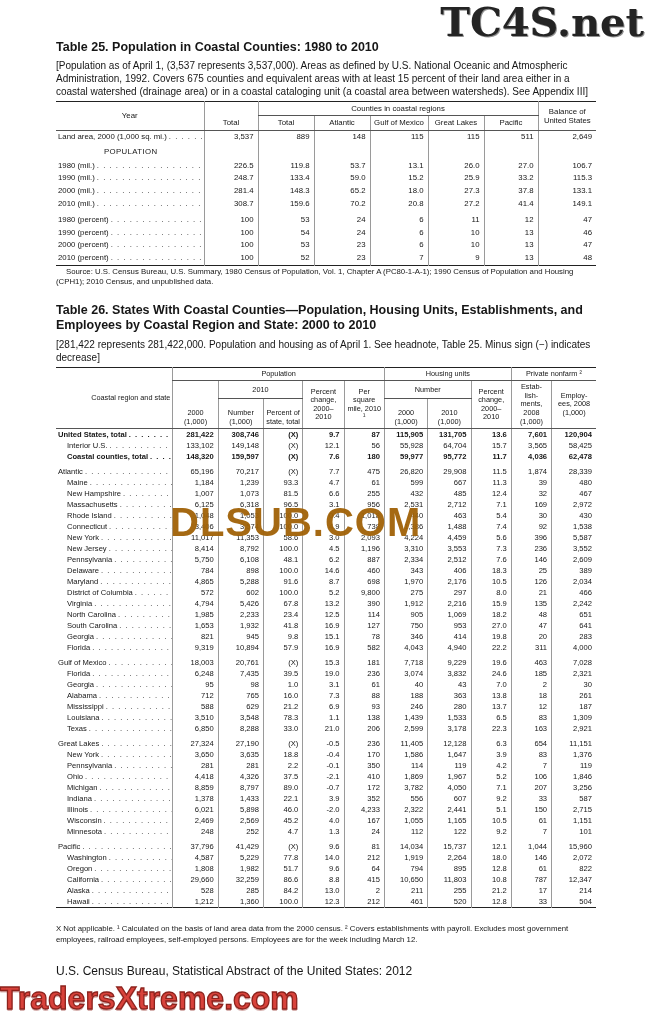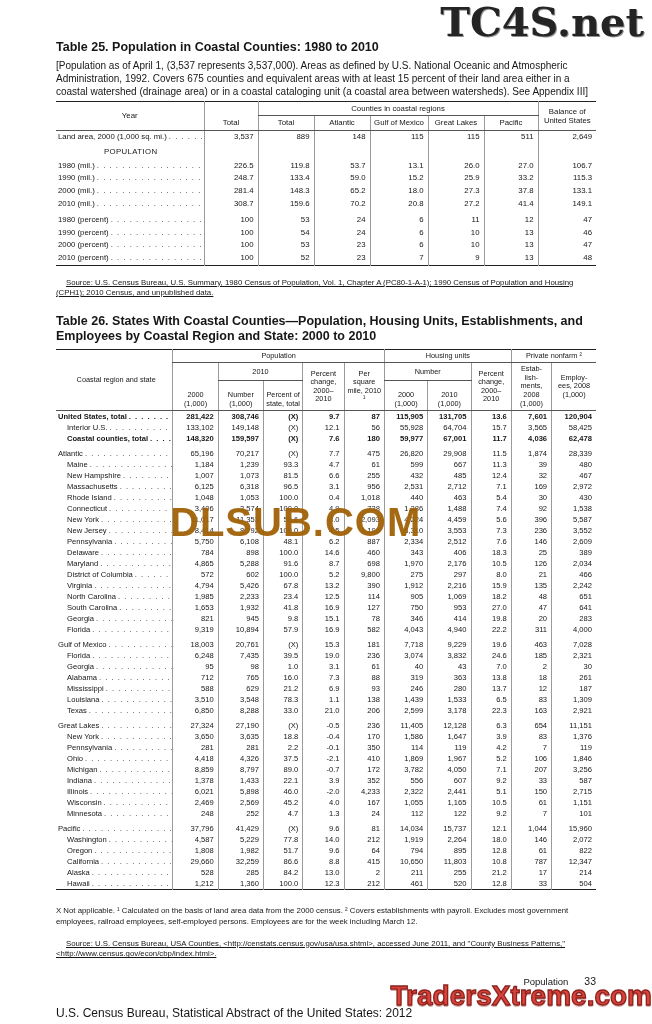--- a/index.html
+++ b/index.html
@@ -14,52 +14,52 @@
   .headnote { font-size:10px; line-height:1.3; margin-bottom:3px; }
 
   table { width:100%; border-collapse:collapse; table-layout:fixed;
           border-top:1.4px solid #222; border-bottom:1.4px solid #222; }
   thead th { font-weight:normal; font-size:7.3px; line-height:1.18; text-align:center;
              vertical-align:middle; padding:2px 2px; border-bottom:1px solid #555; }
   .t25 thead th { font-size:7.8px; }
   th.bl, td.num { border-left:1px solid #9a9a9a; }
   th.grp { border-bottom:1px solid #555; }
   th.bot { vertical-align:bottom; }
-  .t26 .stub-h { text-align:center; padding-left:6px; }
+  .t26 .stub-h { text-align:right; padding-left:6px; }
 
   td { font-size:7.8px; vertical-align:bottom; }
   .t25 td { line-height:12.6px; }
   .t26 td { font-size:7.6px; line-height:11px; }
   td.num { text-align:right; padding-right:4px; white-space:nowrap; }
   td.stub { overflow:hidden; padding-left:2px; }
   .sw { display:flex; align-items:baseline; width:100%; }
   .lbl { white-space:nowrap; }
   .lbl.i1 { padding-left:9px; }
   .dots { flex:1 1 auto; overflow:hidden; white-space:nowrap; margin-left:2px; letter-spacing:1px; }
   .dots::after { content:" . . . . . . . . . . . . . . . . . . . . . . . . . . . . . . . . . . . . . . ."; }
   tr.b td { font-weight:bold; }
   tr.gap td { padding-top:4px; }
   tr.sec td { padding-top:3px; padding-bottom:1px; }
   .secl { display:block; text-align:center; letter-spacing:.4px; font-size:7.8px; }
 
   .fn { font-size:7.8px; line-height:1.32; margin-top:16px; }
-  .src { font-size:7.8px; line-height:1.32; margin-top:12px; text-indent:10px;text-decoration:underline; }
+  .src { font-size:7.8px; line-height:1.32; margin-top:1px; text-indent:10px; }
   .sec25 { margin-bottom:16px; }
 
   .pgfoot { margin-top:16px; text-align:right; font-size:9.5px; }
   .pgfoot .pnum { font-size:10.5px; margin-left:16px; }
   .bureau { margin-top:19px; font-size:12px; }
 
   .wm { position:absolute; font-weight:bold; pointer-events:none; white-space:nowrap; }
   .wm-top { top:-2px; right:8px; font-size:40px; font-family:"DejaVu Serif", serif;
             color:#141414; letter-spacing:0px; opacity:.93; text-shadow:1px 1px 0 rgba(20,20,20,.5); }
   .wm-mid { top:500px; left:170px; font-size:40px; color:#a16207; letter-spacing:1px;
             font-weight:800; opacity:.95;
             text-shadow:0 0 2px rgba(255,255,255,.5); }
-  .wm-bottom { top:980px; left:0; width:100%; text-align:right; font-size:28px;
+  .wm-bottom { top:980px; left:0; width:100%; text-align:left; font-size:32px;
                color:#d8423b; font-weight:800; -webkit-text-stroke:1.3px #8c221c;
                text-shadow:0 2px 0 rgba(140,34,28,.35); }
 </style>
 </head>
 <body>
 
 <div class="page">
 
   <div class="wm wm-top">TC4S.net</div>
 
@@ -244,20 +244,21 @@
               <td class="num">48</td>
             </tr>
           </tbody>
       </table>
 
       <div class="src">Source: U.S. Census Bureau, U.S. Summary, 1980 Census of Population, Vol. 1, Chapter A (PC80-1-A-1); 1990 Census of Population and Housing (CPH1); 2010 Census, and unpublished data.</div>
     </section>
 
     <section>
       <div class="tbl-title">Table 26. States With Coastal Counties—Population, Housing Units, Establishments, and Employees by Coastal Region and State: 2000 to 2010</div>
+      <div class="headnote">[281,422 represents 281,422,000. Population and housing as of April 1. See headnote, Table 25. Minus sign (−) indicates decrease]</div>
 
       <table class="t26">
         <colgroup>
           <col style="width:116px">
             <col style="width:45px">
             <col style="width:45px">
             <col style="width:39px">
           <col style="width:41px">
             <col style="width:40px">
             <col style="width:43px">
@@ -333,21 +334,21 @@
                   <span class="lbl i1">Coastal counties, total</span>
                   <span class="dots"></span>
                 </div>
               </td>
               <td class="num">148,320</td>
               <td class="num">159,597</td>
               <td class="num">(X)</td>
               <td class="num">7.6</td>
               <td class="num">180</td>
               <td class="num">59,977</td>
-              <td class="num">67,001</td>
+              <td class="num">95,772</td>
               <td class="num">11.7</td>
               <td class="num">4,036</td>
               <td class="num">62,478</td>
             </tr>
             <tr class="gap">
               <td class="stub">
                 <div class="sw">
                   <span class="lbl">Atlantic</span>
                   <span class="dots"></span>
                 </div>
@@ -710,21 +711,21 @@
                 <div class="sw">
                   <span class="lbl i1">Alabama</span>
                   <span class="dots"></span>
                 </div>
               </td>
               <td class="num">712</td>
               <td class="num">765</td>
               <td class="num">16.0</td>
               <td class="num">7.3</td>
               <td class="num">88</td>
-              <td class="num">319</td>
+              <td class="num">188</td>
               <td class="num">363</td>
               <td class="num">13.8</td>
               <td class="num">18</td>
               <td class="num">261</td>
             </tr>
             <tr>
               <td class="stub">
                 <div class="sw">
                   <span class="lbl i1">Mississippi</span>
                   <span class="dots"></span>
@@ -1044,26 +1045,22 @@
               <td class="num">461</td>
               <td class="num">520</td>
               <td class="num">12.8</td>
               <td class="num">33</td>
               <td class="num">504</td>
             </tr>
           </tbody>
       </table>
 
       <div class="fn">X Not applicable. ¹ Calculated on the basis of land area data from the 2000 census. ² Covers establishments with payroll. Excludes most government employees, railroad employees, self-employed persons. Employees are for the week including March 12.</div>
-      <div class="src">Source: U.S. Census Bureau, USA Counties, &lt;http://censtats.census.gov/usa/usa.shtml&gt;, accessed June 2011, and "County Business Patterns," &lt;http://www.census.gov/econ/cbp/index.html&gt;.</div>
     </section>
 
-    <div class="pgfoot">
-      <span>Population</span><span class="pnum">33</span>
-    </div>
     <div class="bureau">U.S. Census Bureau, Statistical Abstract of the United States: 2012</div>
 
   </div>
 
   <div class="wm wm-mid">DLSUB.COM</div>
   <div class="wm wm-bottom">TradersXtreme.com</div>
 
 </div>
 
 </body></html>

